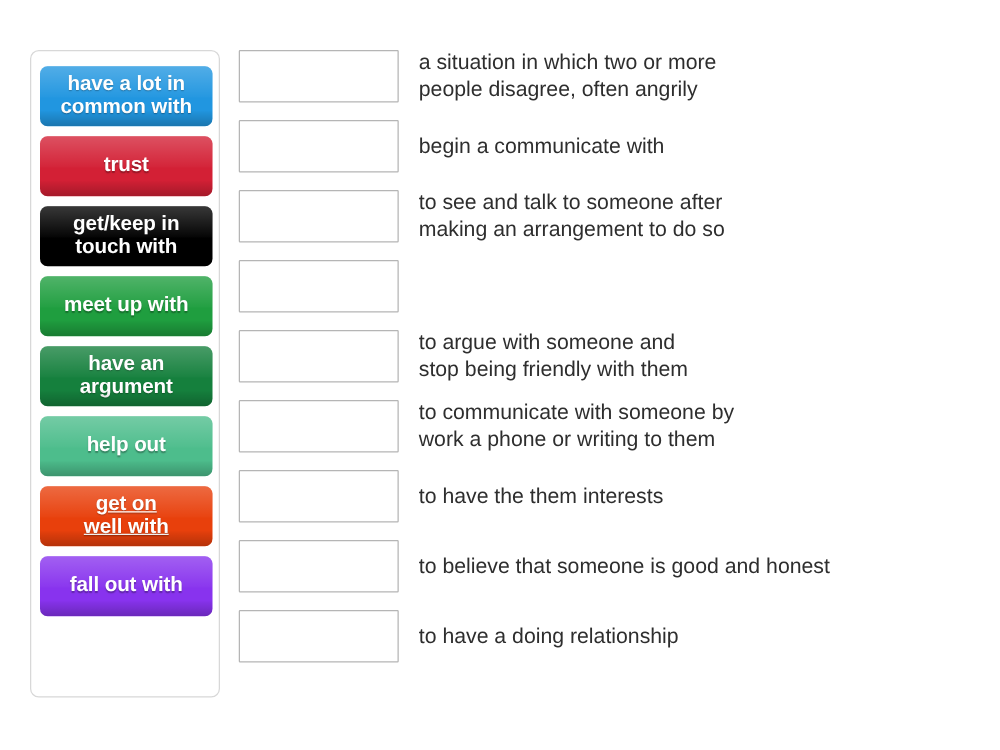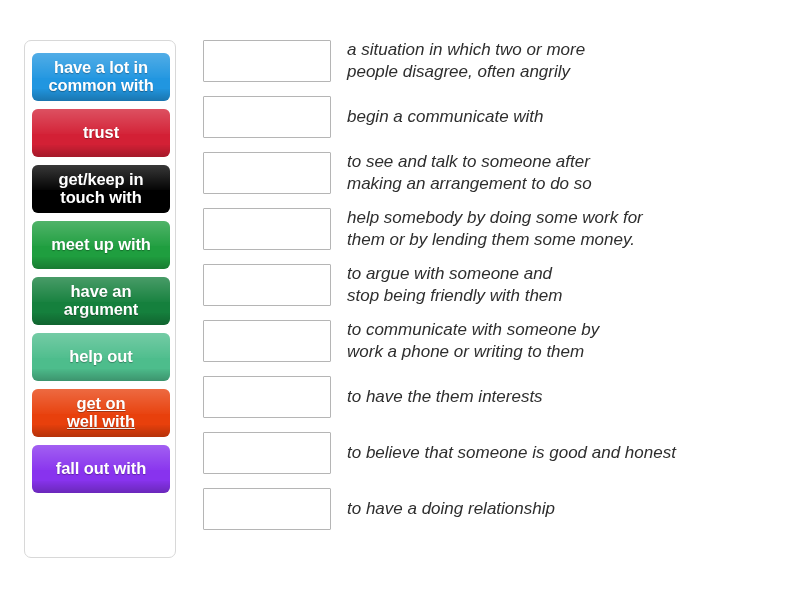--- a/index.html
+++ b/index.html
@@ -78,24 +78,23 @@
     position: absolute;
     left: 0; right: 0; bottom: 0;
     height: 26%;
     background: linear-gradient(to bottom, rgba(0,0,0,0.02), rgba(0,0,0,0.22));
     pointer-events: none;
   }
 
   
   #definitions {
     position: absolute;
-    left: 203px;
+    left: 191px;
     top: 40px;
     width: 580px;
-    font-style: italic;
   }
 
   .def-row {
     display: flex;
     align-items: center;
     height: 42px;
     margin-bottom: 14px;
   }
   .def-row:last-child { margin-bottom: 0; }
 
@@ -166,22 +165,20 @@
         <div class="drop-slot"></div>
         <div class="def-text">begin a communicate with</div>
       </div>
       <div class="def-row">
         <div class="drop-slot"></div>
         <div class="def-text">to see and talk to someone after
 making an arrangement to do so</div>
       </div>
       <div class="def-row">
         <div class="drop-slot"></div>
-        <div class="def-text">help somebody by doing some work for
-them or by lending them some money.</div>
       </div>
       <div class="def-row">
         <div class="drop-slot"></div>
         <div class="def-text">to argue with someone and
 stop being friendly with them</div>
       </div>
       <div class="def-row">
         <div class="drop-slot"></div>
         <div class="def-text">to communicate with someone by
 work a phone or writing to them</div>

